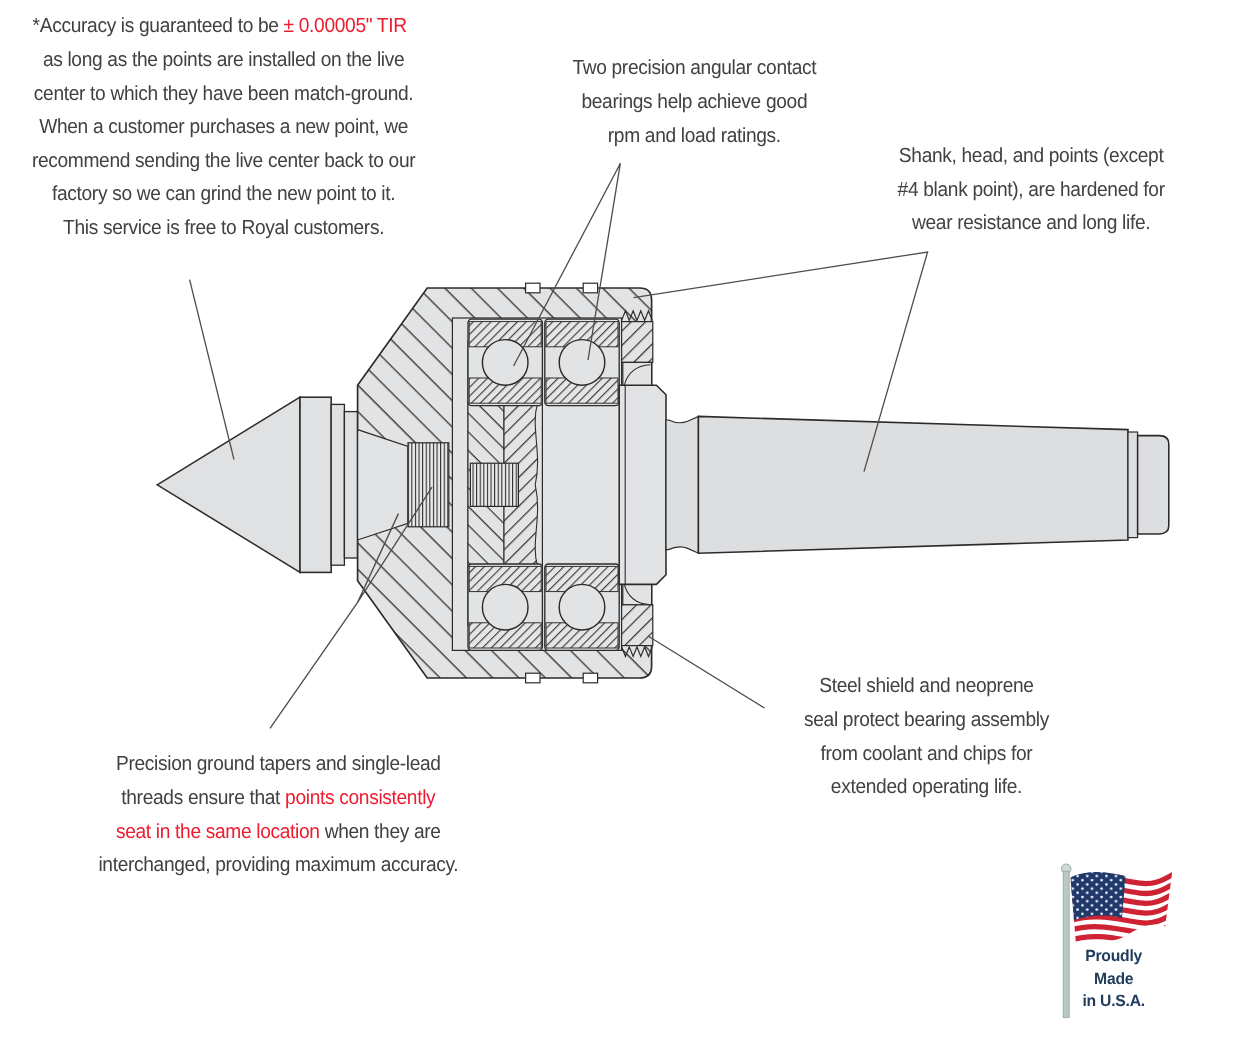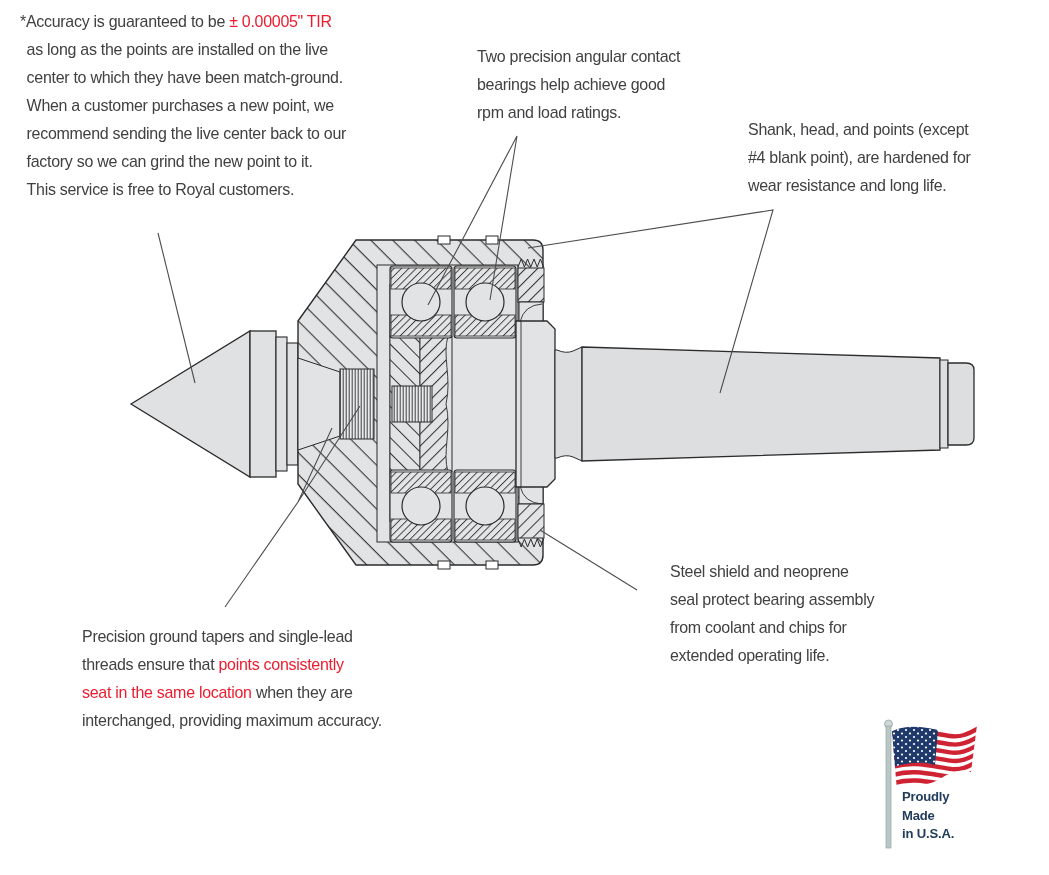--- a/index.html
+++ b/index.html
@@ -1,18 +1,18 @@
 <!DOCTYPE html>
 <html><head>
 <meta charset="utf-8">
 <style>
   html,body{margin:0;padding:0;background:#ffffff;}
   body{width:1049px;height:875px;position:relative;overflow:hidden;
        font-family:"Liberation Sans", sans-serif;}
-  .stage{position:absolute;inset:0;width:1049px;height:847px;}
+  .stage{position:absolute;inset:0;width:1049px;height:847px;text-align:center;}
   svg.diagram{position:absolute;left:0;top:0;}
   .ann{position:absolute;color:#414042;font-size:17px;line-height:28px;
        letter-spacing:-0.3px;white-space:nowrap;transform:scaleX(0.94);
        transform-origin:left top;}
   .t-line{height:28px;}
   .indent{padding-left:7px;}
   .red{color:#ec1b2e;}
   .flag-caption{position:absolute;left:902px;top:788px;color:#223c5c;
        font-weight:bold;font-size:13.5px;line-height:18.5px;
        letter-spacing:-0.2px;transform:scaleX(0.97);transform-origin:left top;}

